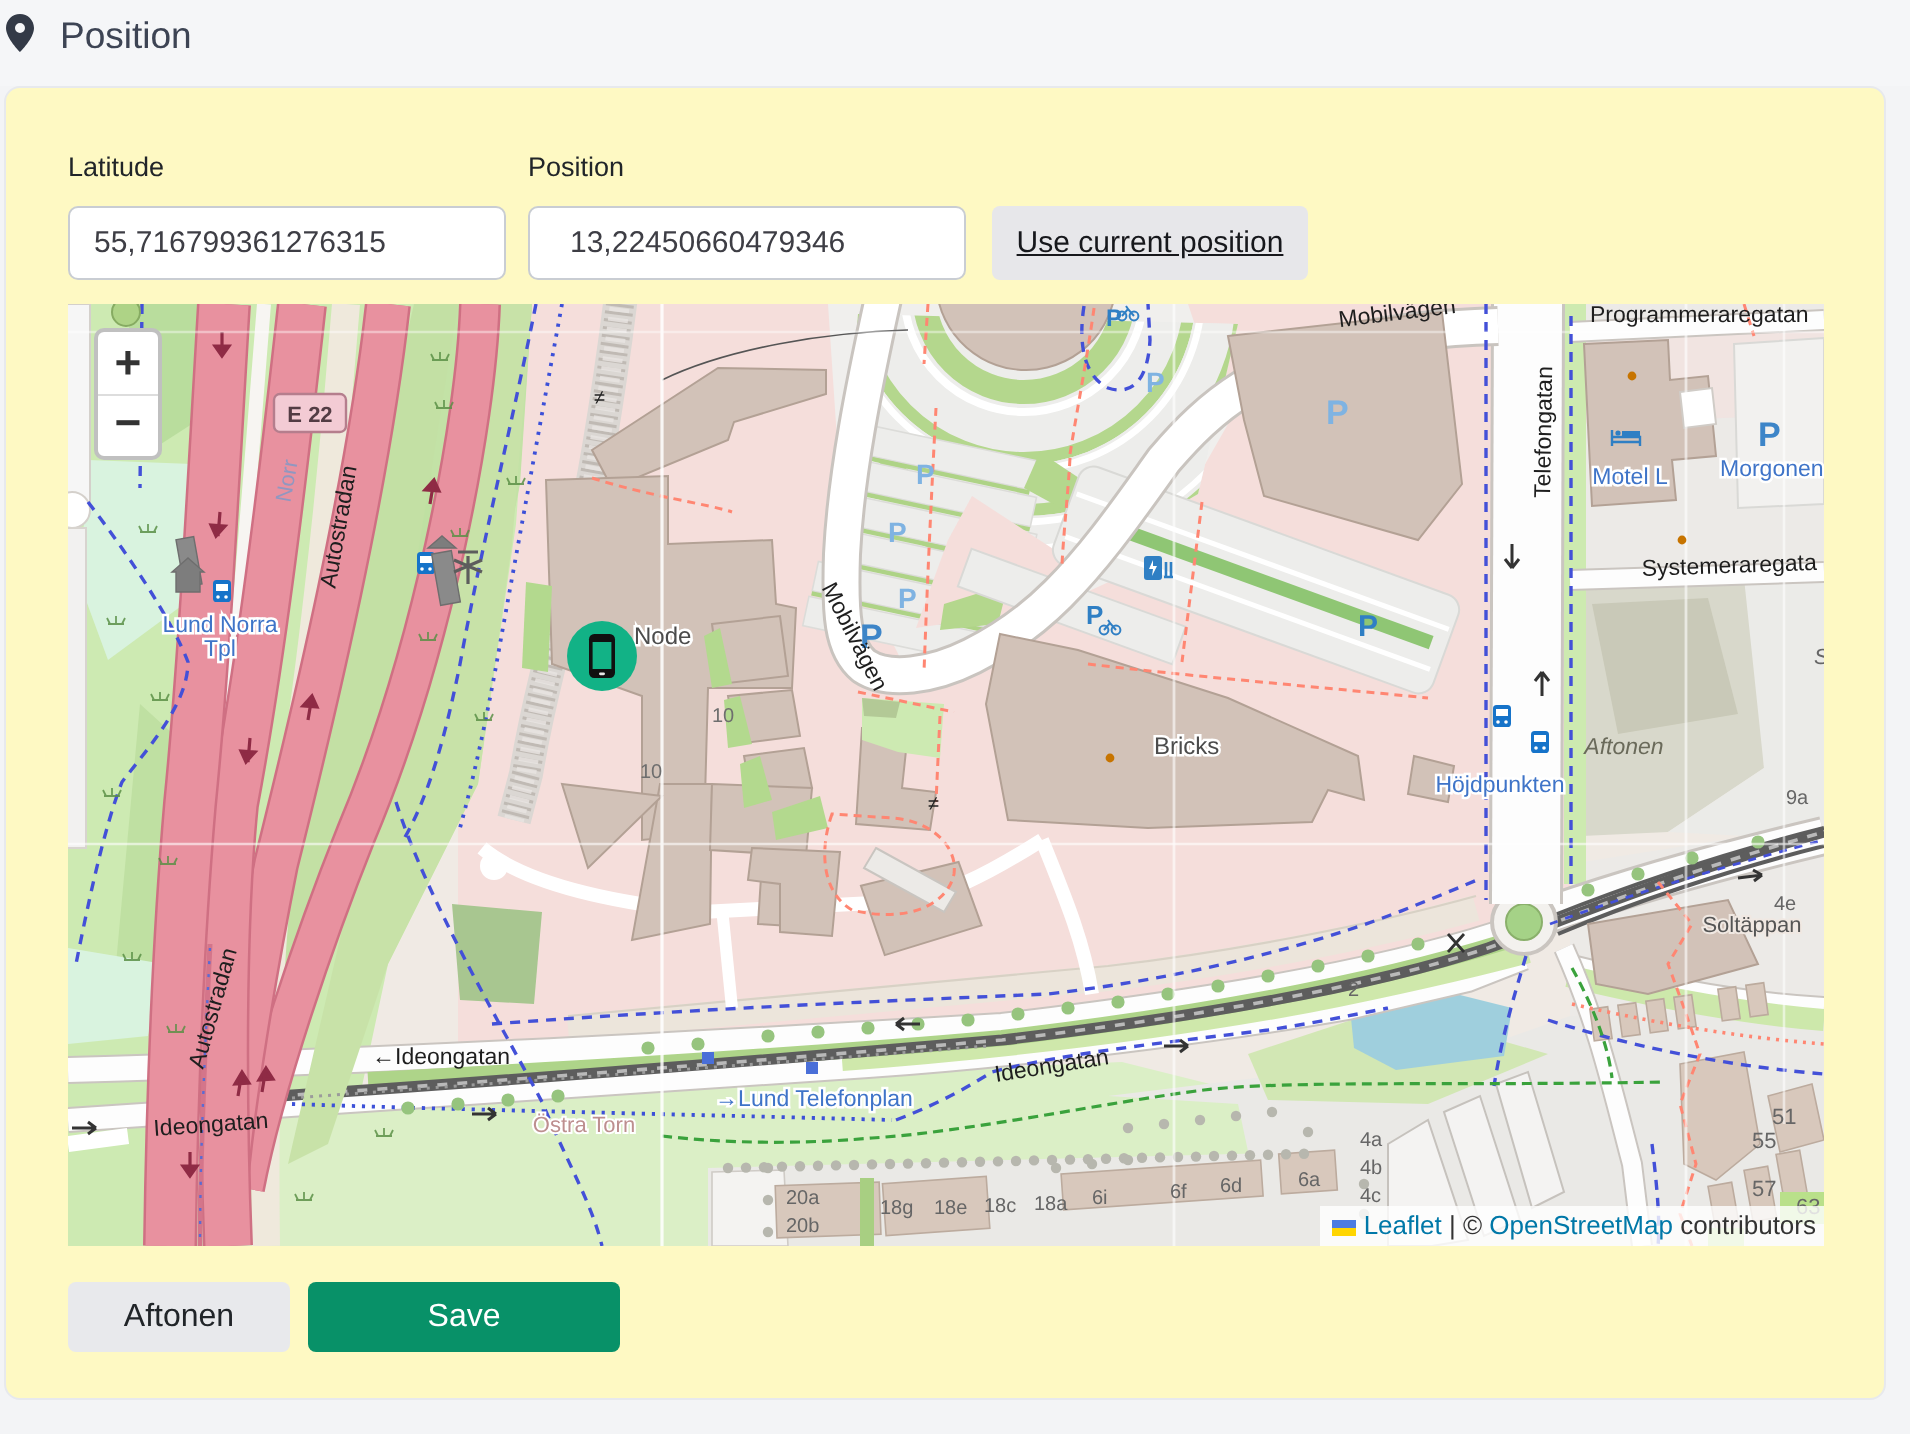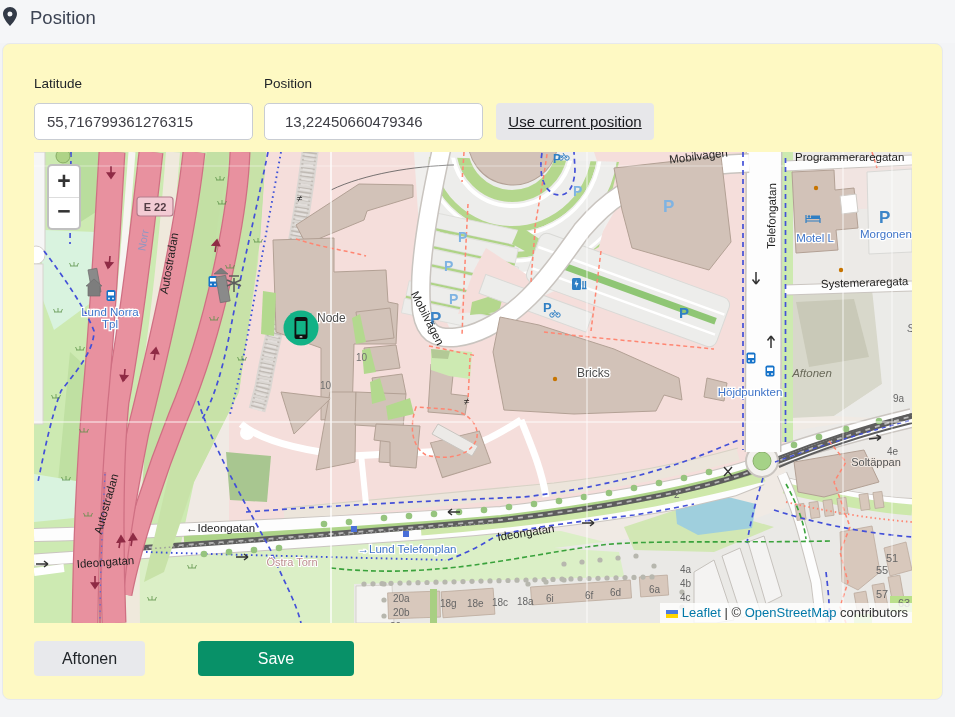--- a/index.html
+++ b/index.html
@@ -7,21 +7,21 @@
   body { font-family:"Liberation Sans", sans-serif; background:#f3f4f6; position:relative; }
   .hdr { position:absolute; left:0; top:0; width:955px; height:43px; background:#f5f6f8; }
   .hdr svg { position:absolute; left:3px; top:7px; }
   .hdr .t { position:absolute; left:30px; top:7px; font-size:18.5px; color:#3d4454; }
   .card { position:absolute; left:2px; top:43px; width:941px; height:657px; background:#fef9c3; border:1px solid #e7e9ed; border-radius:8px; }
   .lbl { position:absolute; font-size:13.5px; color:#212529; }
   .inp { position:absolute; width:219px; height:37px; border:1px solid #c9cdd3; border-radius:5px; background:#fff; font-size:15px; color:#3e3e45; line-height:35px; padding-left:12px; }
   .btn { position:absolute; border-radius:4px; text-align:center; }
   #useBtn { left:493px; top:59px; width:158px; height:37px; background:#e7e7ea; font-size:15px; color:#17181c; line-height:37px;text-decoration:underline; }
   #cancelBtn { left:31px; top:597px; width:111px; height:35px; background:#e8e9ec; font-size:16px; color:#212529; line-height:35px; }
-  #saveBtn { left:151px; top:597px; width:156px; height:35px; background:#089168; font-size:16px; color:#ffffff; line-height:35px;margin-left:44px; }
+  #saveBtn { left:151px; top:597px; width:156px; height:35px; background:#089168; font-size:16px; color:#ffffff; line-height:35px; }
   #map { position:absolute; left:31px; top:108px; width:878px; height:471px; overflow:hidden; background:#efe9e3; }
   #zoomctl { position:absolute; left:13px; top:12px; width:34px; background:#fff; border:2px solid rgba(60,60,60,0.32); border-radius:5px; z-index:20; }
   #zoomctl .zc { width:30px; height:31px; text-align:center; font-size:23px; font-weight:bold; color:#333; line-height:30px; }
   #zoomctl .zc+.zc { border-top:1px solid #ddd; }
   #attr { position:absolute; right:0; bottom:0; background:rgba(255,255,255,0.8); font-size:13px; color:#333; padding:2px 4px 3px 6px; z-index:20; white-space:nowrap; }
   #attr a { color:#0078a8; text-decoration:none;text-align:right; }
 </style>
 </head>
 <body>
   <div class="hdr">

